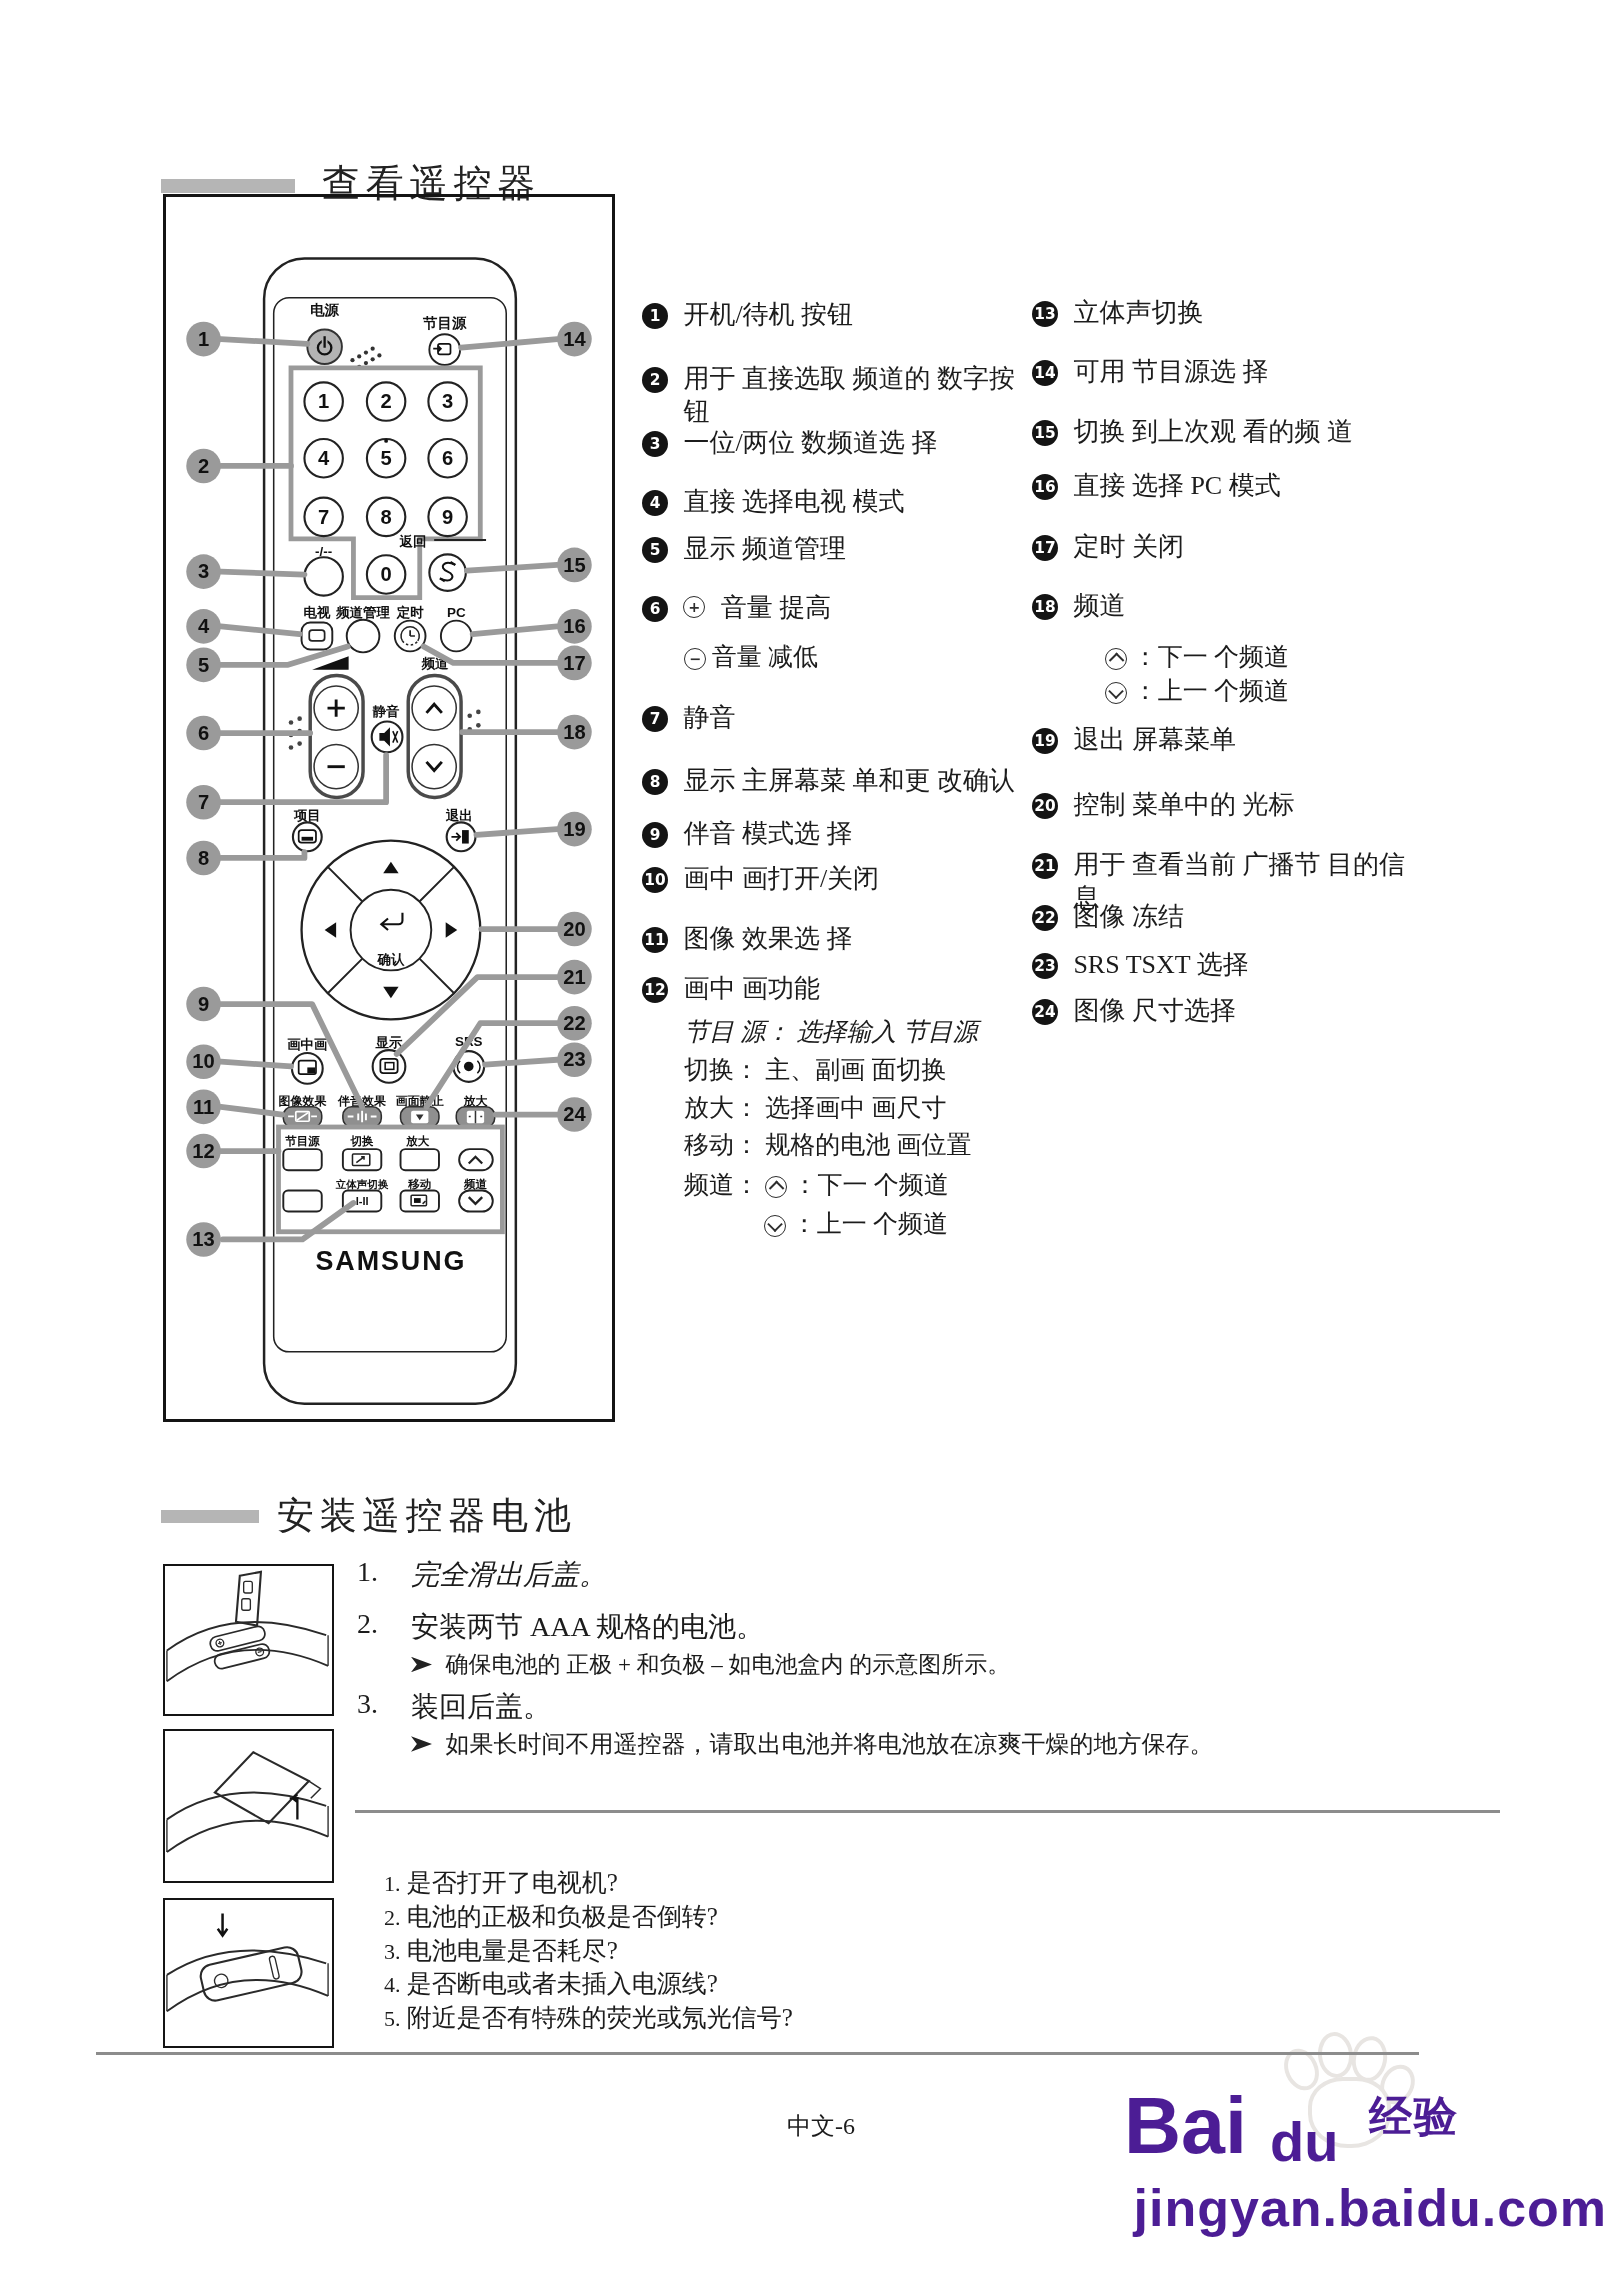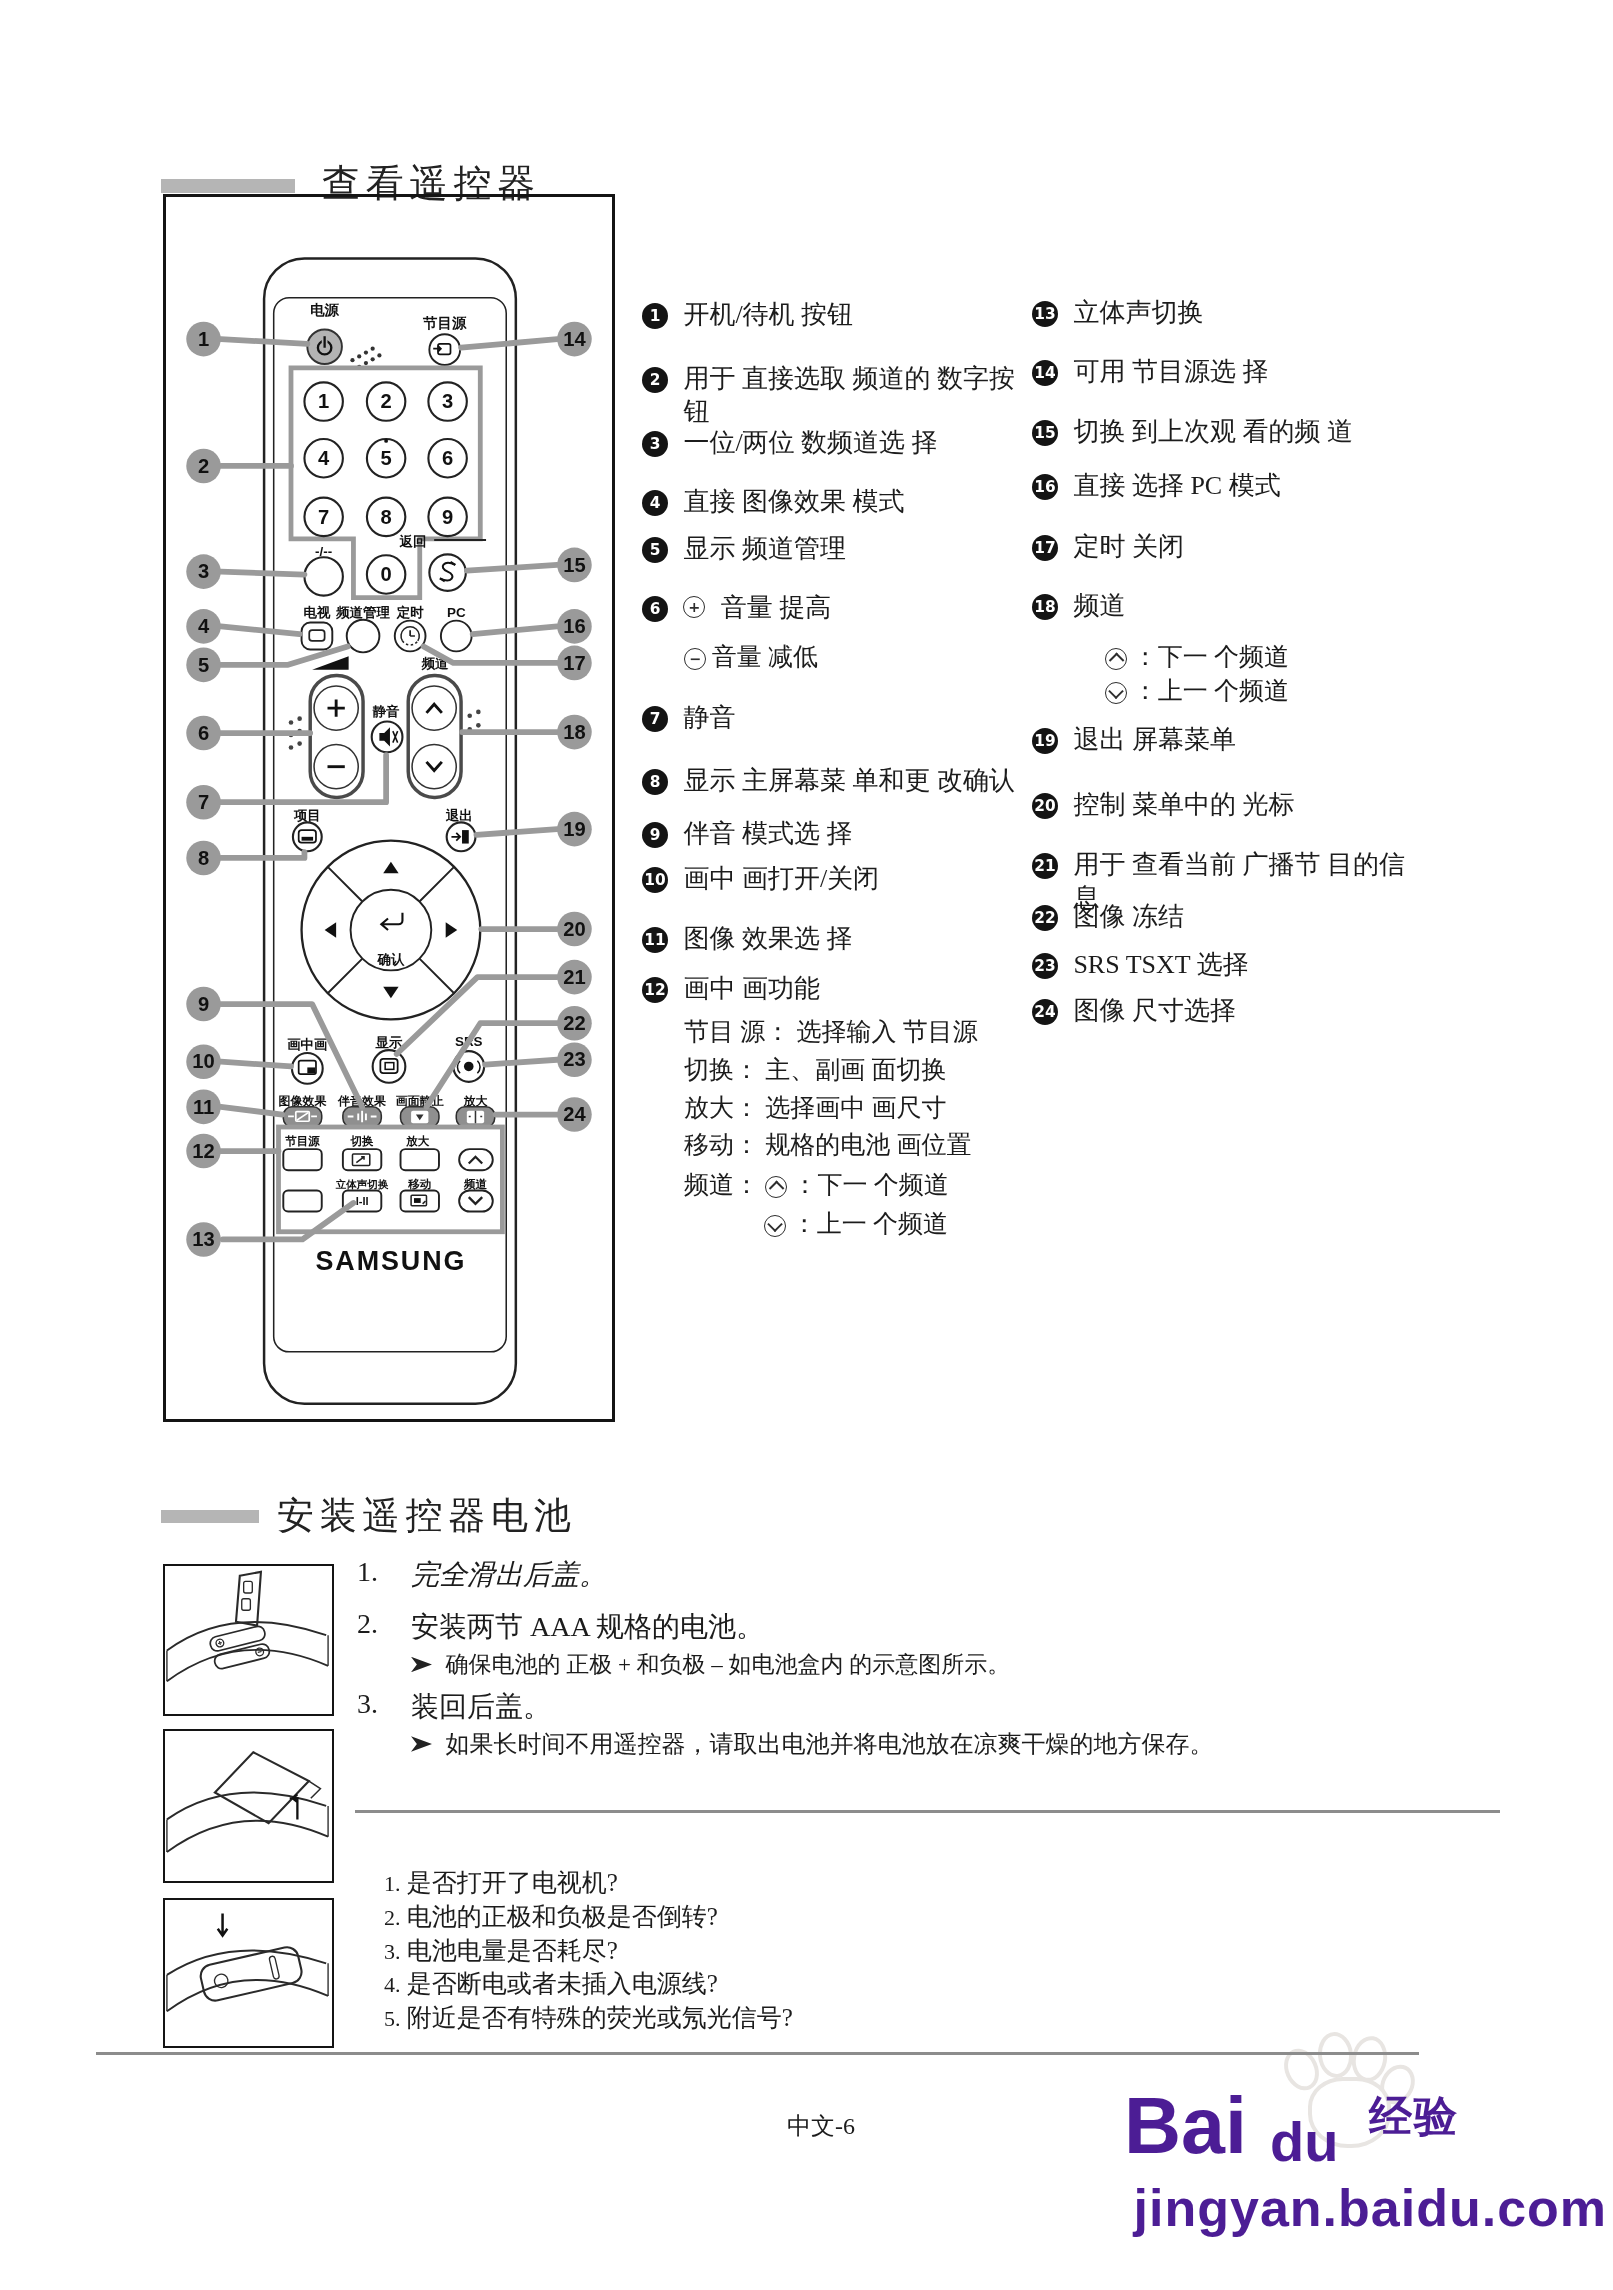--- a/index.html
+++ b/index.html
@@ -446,21 +446,21 @@
   <div class="li" style="left:642px;top:363px;">
       <span class="numc">2</span>
       <span>用于 直接选取 频道的 数字按 钮</span>
     </div>
   <div class="li" style="left:642px;top:427px;">
       <span class="numc">3</span>
       <span>一位/两位 数频道选 择</span>
     </div>
   <div class="li" style="left:642px;top:486px;">
       <span class="numc">4</span>
-      <span>直接 图像效果 模式</span>
+      <span>直接 选择电视 模式</span>
     </div>
   <div class="li" style="left:642px;top:533px;">
       <span class="numc">5</span>
       <span>显示 频道管理</span>
     </div>
   <div class="li" style="left:642px;top:592px;">
       <span class="numc">6</span>
       <span class="cop">+</span>
       <span>音量 提高</span>
     </div>
@@ -485,21 +485,21 @@
       <span>画中 画打开/关闭</span>
     </div>
   <div class="li" style="left:642px;top:923px;">
       <span class="numc">11</span>
       <span>图像 效果选 择</span>
     </div>
   <div class="li" style="left:642px;top:973px;">
       <span class="numc">12</span>
       <span>画中 画功能</span>
     </div>
-  <div class="subline" style="left:684px;top:1017px;">
+  <div class="subline" style="left:684px;top:1017px;font-style:italic;">
       <span>节目 源： 选择输入 节目源</span>
     </div>
   <div class="subline" style="left:684px;top:1055px;">
       <span>切换： 主、副画 面切换</span>
     </div>
   <div class="subline" style="left:684px;top:1093px;">
       <span>放大： 选择画中 画尺寸</span>
     </div>
   <div class="subline" style="left:684px;top:1130px;">
       <span>移动： 规格的电池 画位置</span>

